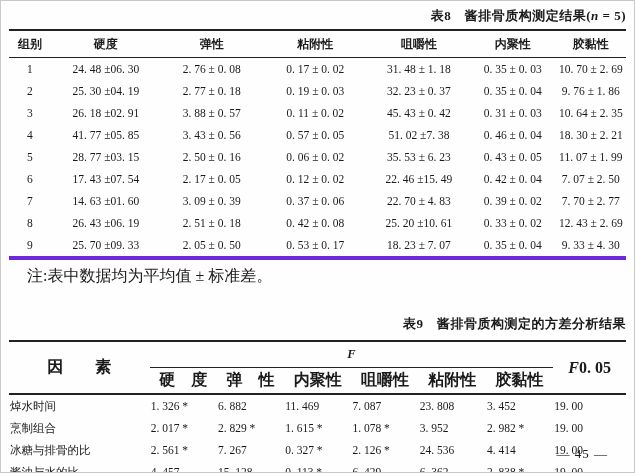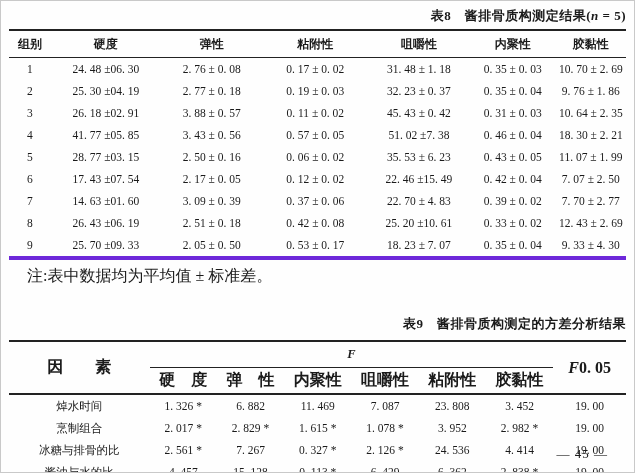--- a/index.html
+++ b/index.html
@@ -30,21 +30,21 @@
   }
   .note-line { font-size:16px; padding:6px 0 0 18px; }
   .title9 { margin-top:26px; }
   .t9 { border-top:2px solid #222; border-bottom:2px solid #222; margin-top:3px; }
   .t9 th { font-weight:bold; font-size:16px; text-align:center; }
   .t9 .fh { border-bottom:1px solid #222; font-style:italic; height:23px; font-size:12.5px; }
   .t9 .sub { border-bottom:2px solid #222; height:23px; }
   .t9 .span2 { border-bottom:2px solid #222; }
   .t9 .f005-rest { font-style:normal; }
   .t9 .f-italic { font-style:italic; }
-  .t9 td { font-size:11.5px; height:20px; text-align:center; white-space:nowrap; }
+  .t9 td { font-size:11.5px; height:20px; white-space:nowrap; }
   .footnote { font-size:11.5px; padding:6px 0 0 18px; }
   .footnote .p-italic { font-style:italic; }
   .pagenum {
     position:absolute; right:26px; bottom:10px; font-size:13px; letter-spacing:1px;
   }
 </style>
 </head>
 <body>
 
 <div class="doc-title"><span>表8　酱排骨质构测定结果(</span><span class="n-italic">n</span><span> = 5)</span></div>

